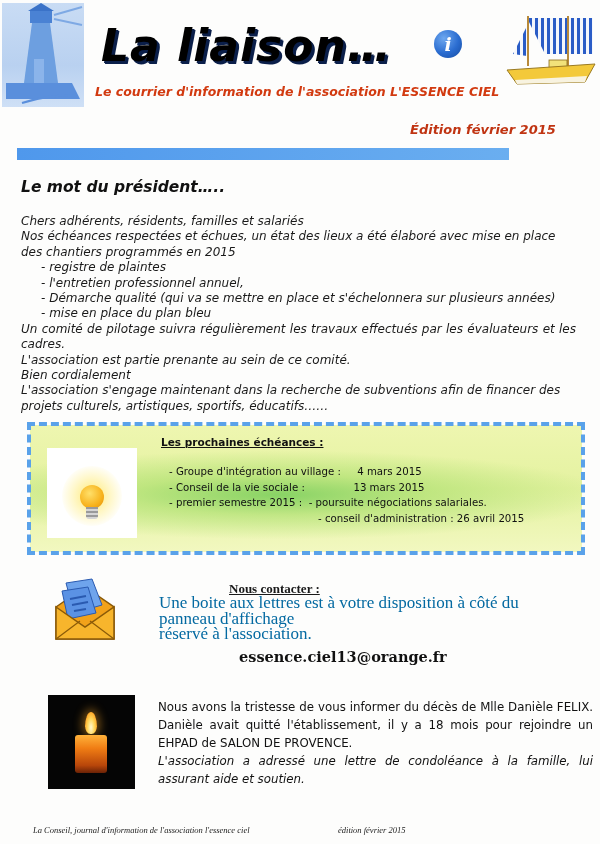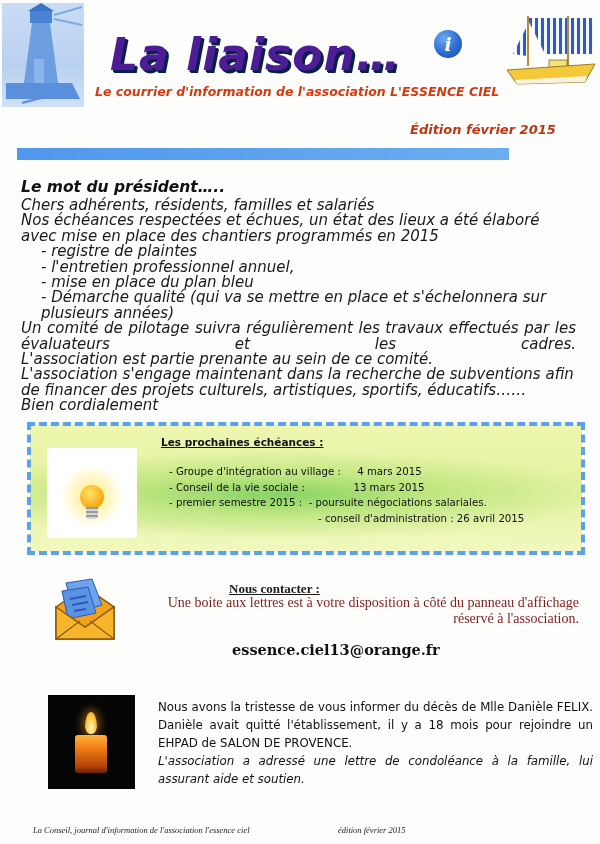--- a/index.html
+++ b/index.html
@@ -11,25 +11,25 @@
     }
     .abs { position: absolute; }
 
     
     .lighthouse {
       left: 2px; top: 3px; width: 82px; height: 104px;
       background: linear-gradient(180deg, #c9dcf4 0%, #b9d1f0 60%, #cfe0f6 100%);
       overflow: hidden;
     }
     .title {
-      left: 95px; top: 14px; margin: 15px;
+      left: 95px; top: 14px; margin: 6px;
       font-family: "DejaVu Sans", sans-serif;
       font-style: italic; font-weight: bold;
       font-size: 44px; letter-spacing: 1px;
-      color: #4c1d95;
+      color: #000000;
       text-shadow: 2px 2px 0 #0b1f4a, 3px 3px 0 #0b1f4a;
       line-height: 52px;
       text-align: center;
     }
     .subtitle {
       left: 95px; top: 84px; margin: 0;
       font-family: "DejaVu Sans", sans-serif; font-style: italic; font-weight: bold;
       font-size: 12.5px; color: #d23a10;
     }
     .info-icon {
@@ -47,22 +47,22 @@
       left: 17px; top: 148px; width: 492px; height: 12px;
       background: linear-gradient(90deg, #4f98ec 0%, #6aaef0 100%);
     }
 
     
     .pres-title {
       left: 21px; top: 178px; margin: 0;
       font-style: italic; font-size: 15.5px; color: #111;
     }
     .pres-body {
-      left: 21px; top: 198px; width: 555px;
-      font-style: italic; font-size: 15px; line-height: 15.4px; color: #1a1a1a;
+      left: 21px; top: 214px; width: 555px;
+      font-style: italic; font-size: 12px; line-height: 15.4px; color: #1a1a1a;
     }
     .pres-body p { margin: 0; }
     .pres-body .li { padding-left: 20px; }
     .pres-body .justify { text-align: justify; text-align-last: justify; }
 
     
     .events-box {
       left: 30px; top: 425px; width: 552px; height: 127px;
       background:
         radial-gradient(ellipse 60% 35% at 45% 55%, rgba(120,205,90,0.85) 0%, rgba(160,220,100,0.55) 45%, rgba(230,245,150,0) 100%),
@@ -92,25 +92,25 @@
     .events-list .row { white-space: pre; }
 
     
     .envelope { left: 52px; top: 577px; width: 66px; height: 66px; }
     .contact-title {
       left: 229px; top: 581px; margin: 0;
       font-family: "Liberation Serif", serif; font-weight: bold; font-size: 13px; text-decoration: underline;
     }
     .contact-body {
       left: 159px; top: 595px; width: 420px;
-      font-family: "Liberation Serif", serif; font-size: 14px; line-height: 15.5px; color: #7f1d1d; text-align: right;
+      font-family: "Liberation Serif", serif; font-size: 17px; line-height: 15.5px; color: #0369a1;
     }
     .contact-body p { margin: 0; }
     .contact-email {
-      left: 231px; top: 640px; margin: 1px;
+      left: 231px; top: 640px; margin: 8px;
       font-family: "DejaVu Serif", serif; font-weight: bold; font-size: 14.5px; color: #111;
     }
 
     
     .candle-panel {
       left: 48px; top: 695px; width: 87px; height: 94px; background: #050505;
     }
     .flame {
       position: absolute; left: 37px; top: 17px; width: 12px; height: 22px;
       border-radius: 50% 50% 45% 45% / 65% 65% 35% 35%;
@@ -175,26 +175,26 @@
 </div>
 <p class="abs edition">Édition  février 2015</p>
 <div class="abs blue-bar"></div>
 
 <h2 class="abs pres-title">Le mot du président…..</h2>
 <div class="abs pres-body">
   <p>Chers adhérents, résidents, familles et salariés</p>
   <p>Nos échéances respectées et échues,  un état des lieux a été élaboré avec mise en place des chantiers programmés en 2015</p>
   <p class="li">- registre de plaintes</p>
   <p class="li">- l'entretien professionnel annuel,</p>
+  <p class="li">- Démarche qualité (qui va se mettre en place et s'échelonnera sur plusieurs années)</p>
   <p class="li">- mise en place du plan bleu</p>
-  <p class="li">- Démarche qualité (qui va se mettre en place et s'échelonnera sur plusieurs années)</p>
   <p class="justify">Un comité de pilotage suivra régulièrement les travaux effectués par les évaluateurs et les cadres.</p>
   <p>L'association est partie prenante au sein de ce comité.</p>
+  <p> Bien cordialement</p>
   <p>L'association s'engage maintenant dans la recherche de subventions afin de financer des projets culturels, artistiques, sportifs, éducatifs……</p>
-  <p> Bien cordialement</p>
 </div>
 
 <div class="abs events-box"></div>
 <div class="abs bulb-panel">
   <div class="bulb-glow"></div>
   <div class="bulb"></div>
   <div class="bulb-base"></div>
 </div>
 <h3 class="abs events-title">Les prochaines échéances  :</h3>
 <div class="abs events-list">

